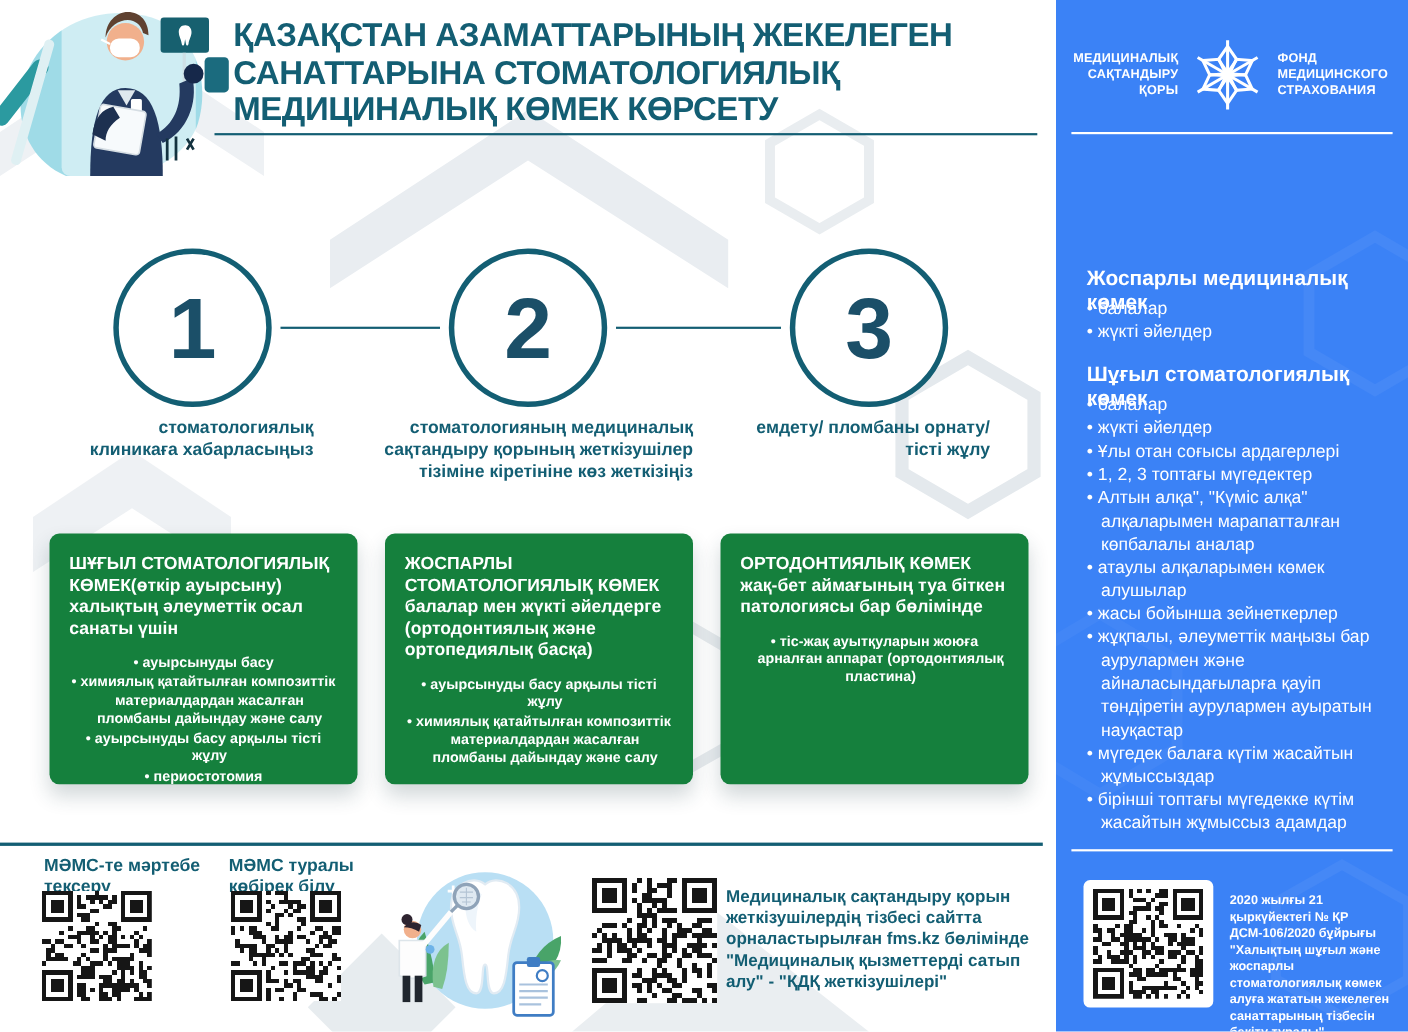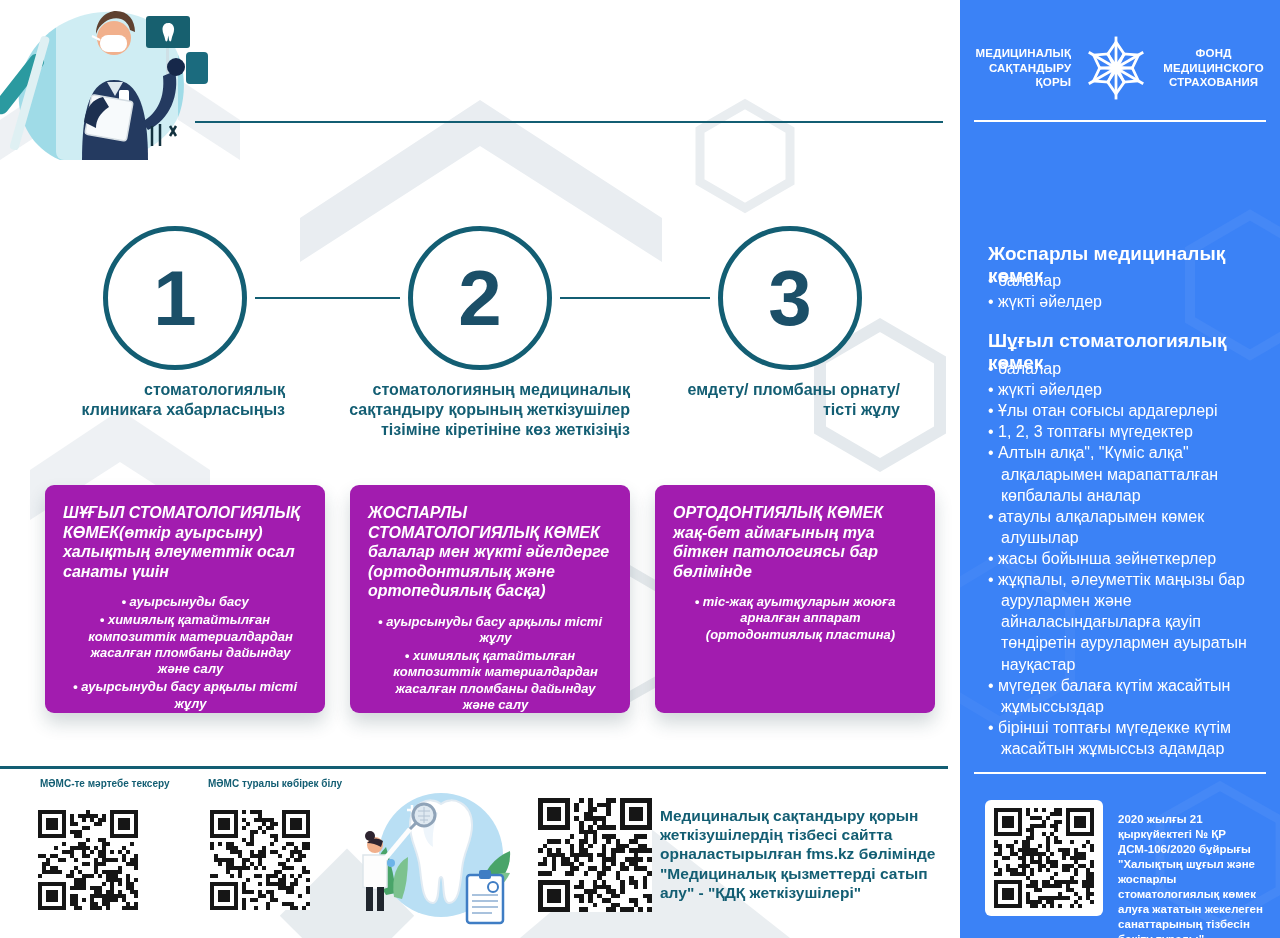--- a/index.html
+++ b/index.html
@@ -20,51 +20,51 @@
   .step-circle{width:144px;height:144px;border:5px solid #135e73;border-radius:50%;background:#ffffff;
                display:flex;align-items:center;justify-content:center;box-sizing:border-box;}
   .step-number{font-size:78px;font-weight:bold;color:#1b4f68;line-height:1;}
   .c1{left:103px;top:226px;} .c2{left:408px;top:226px;} .c3{left:718px;top:226px;}
   .connector{height:2px;background:#135e73;top:297px;}
   .conn1{left:255px;width:145px;} .conn2{left:560px;width:150px;}
   .step-label{top:380px;font-size:16px;font-weight:bold;color:#135e73;text-align:right;line-height:1.25;}
   .sl1{left:65px;width:220px;} .sl2{left:330px;width:300px;} .sl3{left:680px;width:220px;}
 
   
-  .info-box{top:485px;width:280px;height:228px;background:#a21caf;border-radius:9px;color:#fff;
+  .info-box{top:485px;width:280px;height:228px;background:#15803d;border-radius:9px;color:#fff;
             padding:18px 18px 14px 18px;box-sizing:border-box;box-shadow:0 10px 18px rgba(30,60,70,.20);
-            overflow:hidden;font-style:italic;}
+            overflow:hidden;}
   .b1{left:45px;} .b2{left:350px;} .b3{left:655px;}
   .box-title{font-size:16px;font-weight:bold;line-height:1.22;margin:0 0 13px 0;}
   .box-list{list-style:none;margin:0;padding:0;font-size:13px;line-height:1.25;font-weight:bold;}
   .box-list li{padding-left:11px;text-indent:-11px;margin-bottom:2px;text-align:center;}
   .box-list li::before{content:"• ";}
 
   
   .footer-rule{left:0;top:766px;width:948px;height:3px;background:#135e73;}
-  .qr-label{top:778px;font-size:10px;font-weight:bold;color:#135e73;line-height:1.2;}
+  .qr-label{top:778px;font-size:16px;font-weight:bold;color:#135e73;line-height:1.2;}
   .ql1{left:40px;width:150px;} .ql2{left:208px;width:150px;}
   .qr-box{width:100px;height:100px;top:810px;}
   .q1{left:38px;} .q2{left:210px;}
   .qr-box svg,.qr3 svg,.order-qr svg{width:100%;height:100%;display:block;}
   .handle-row{top:961px;height:22px;display:flex;align-items:flex-end;gap:4px;font-size:17px;font-weight:bold;}
   .h1{left:26px;} .h2{left:200px;}
   .handle-text{color:#1d4e6b;}
   .mi-a{color:#1d4e6b;} .mi-b{color:#d93a2b;} .mi-c{color:#4d5d68;}
   .tooth-illustration{left:348px;top:783px;width:178px;height:150px;}
   .qr3{left:538px;top:798px;width:114px;height:114px;}
   .qr3-text{left:660px;top:806px;width:290px;font-size:15.5px;font-weight:bold;color:#135e73;line-height:1.24;}
 
   
   .side-panel{left:960px;top:0;width:320px;height:938px;background:#3b82f6;color:#fff;}
   .panel-decor{left:0;top:0;width:320px;height:938px;pointer-events:none;}
   .logo-row{left:14px;top:26px;width:292px;height:84px;display:flex;align-items:center;justify-content:center;gap:8px;}
   .logo-text{font-size:11.5px;font-weight:bold;line-height:1.25;letter-spacing:0.2px;}
   .lt-left{width:104px;text-align:right;}
-  .lt-right{width:112px;text-align:center;}
+  .lt-right{width:112px;text-align:left;}
   .logo-mark{width:74px;height:74px;flex:0 0 auto;}
   .panel-rule{left:14px;width:292px;height:2px;background:#ffffff;}
   .pr-top{top:120px;} .pr-bottom{top:772px;}
   .panel-heading{left:28px;top:148px;width:270px;font-size:25px;font-weight:bold;line-height:1.1;margin:0;}
   .panel-section-title{font-size:19px;font-weight:bold;margin:0;}
   .pst1{left:28px;top:243px;width:278px;} .pst2{left:28px;top:330px;width:278px;}
   .panel-list{list-style:none;margin:0;padding:0;font-size:16px;line-height:1.32;}
   .panel-list li{padding-left:13px;text-indent:-13px;}
   .panel-list li::before{content:"• ";}
   .pl1{left:28px;top:270px;width:280px;} .pl2{left:28px;top:358px;width:280px;}
@@ -116,20 +116,21 @@
       <path d="M84 122 c2,-15 9,-23 19,-25 l6,10 c-9,6 -13,13 -13,21 Z" fill="#1d3050"></path>
     </g>
     <g stroke="#13323f" stroke-width="2.5">
       <line x1="152" y1="126" x2="152" y2="146"></line>
         <line x1="160" y1="124" x2="160" y2="146"></line>
       <path d="M170 126 l6 10 m0 -10 l-6 10" fill="none"></path>
     </g>
   </svg>
 
   <div class="abs title-accent"></div>
+  <h1 class="abs page-title" style="margin:0">ҚАЗАҚСТАН АЗАМАТТАРЫНЫҢ ЖЕКЕЛЕГЕН САНАТТАРЫНА СТОМАТОЛОГИЯЛЫҚ МЕДИЦИНАЛЫҚ КӨМЕК КӨРСЕТУ</h1>
   <div class="abs title-rule"></div>
 
   <div class="abs step-circle c1">
     <span class="step-number">1</span>
   </div>
   <div class="abs connector conn1"></div>
   <div class="abs step-circle c2">
     <span class="step-number">2</span>
   </div>
   <div class="abs connector conn2"></div>

